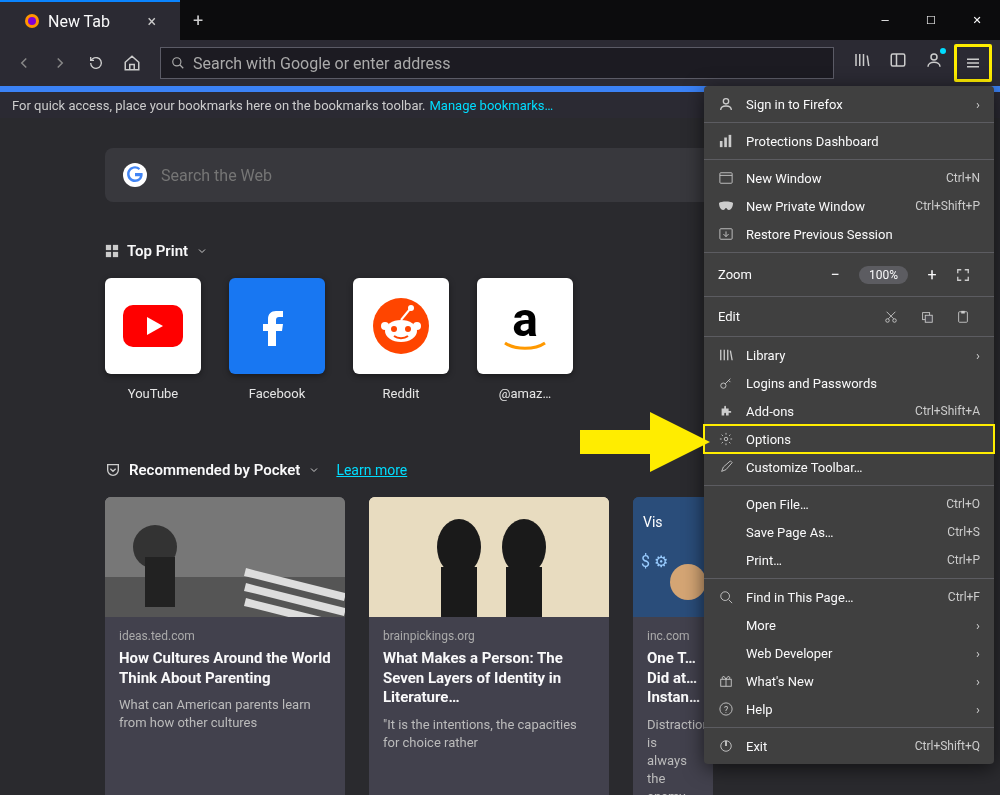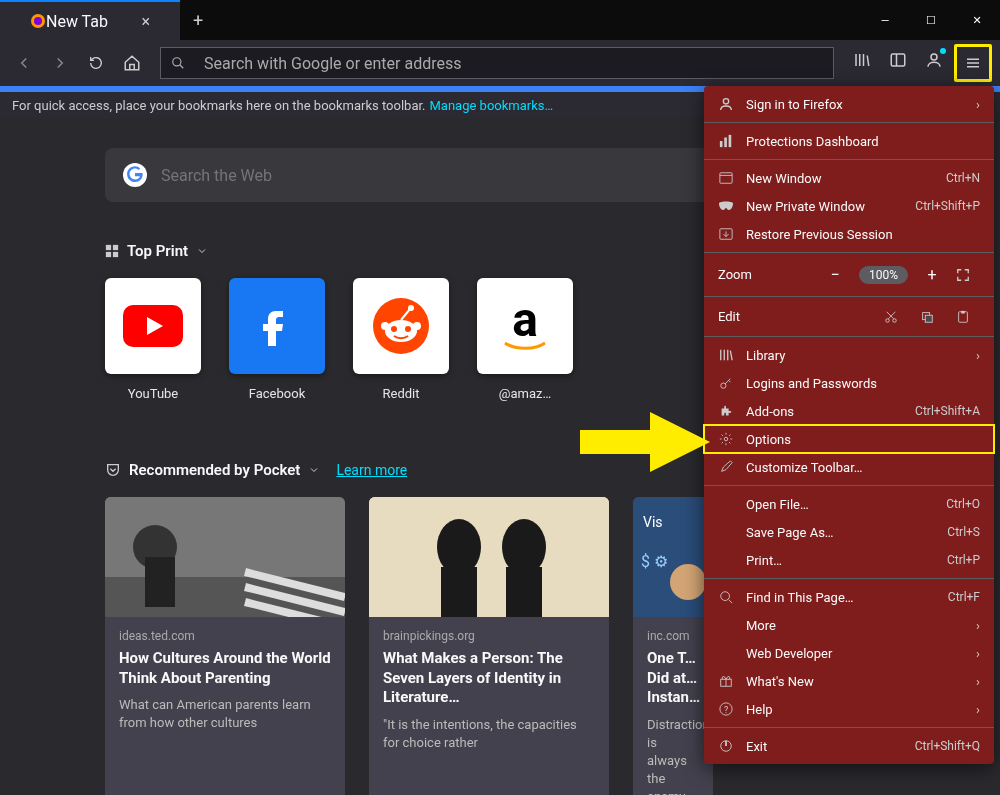--- a/index.html
+++ b/index.html
@@ -1,30 +1,30 @@
 <!DOCTYPE html>
 <html><head>
 <meta charset="utf-8">
 <style>
 * { margin: 0; padding: 0; box-sizing: border-box; font-family: -apple-system, BlinkMacSystemFont, "Segoe UI", Roboto, sans-serif; }
 body { background: #1c1b22; color: #f9f9fa; width: 1000px; height: 795px; overflow: hidden; position: relative; }
 
 
 .titlebar { height: 40px; background: #0c0c0d; display: flex; align-items: stretch; }
-.tab { background: #2b2a33; border-top: 2px solid #0a84ff; display: flex; align-items: center; padding: 0 30px; min-width: 180px; position: relative; }
+.tab { background: #2b2a33; border-top: 2px solid #0a84ff; display: flex; align-items: center; padding: 0 24px; gap: 8px; min-width: 180px; position: relative; }
 .tab-favicon { width: 16px; height: 16px; display: inline-flex; align-items: center; justify-content: center; }
 .tab-close { margin-left: auto; color: #ccc; font-size: 16px; cursor: pointer; }
 .add-tab { width: 36px; display: flex; align-items: center; justify-content: center; color: #ccc; font-size: 18px; cursor: pointer; }
 .window-controls { margin-left: auto; display: flex; }
 .window-btn { width: 46px; display: flex; align-items: center; justify-content: center; color: #fff; font-size: 11px; cursor: pointer; }
 
 
 .navbar { height: 46px; background: #2b2a33; display: flex; align-items: center; padding: 0 8px; gap: 4px; }
 .nav-btn { width: 32px; height: 32px; display: flex; align-items: center; justify-content: center; color: #bbb; border-radius: 4px; cursor: pointer; }
-.urlbar { flex: 1; margin: 0 8px; background: #1c1b22; border-radius: 0; height: 32px; display: flex; align-items: center; padding: 0 10px; color: #aaa; gap: 19px; border: 1px solid #5b5b66; }
+.urlbar { flex: 1; margin: 0 8px; background: #1c1b22; border-radius: 0; height: 32px; display: flex; align-items: center; padding: 0 10px; color: #aaa; gap: 8px; border: 1px solid #5b5b66; }
 .nav-right { display: flex; gap: 4px; position: relative; }
 .nav-right .nav-btn svg { width: 18px; height: 18px; fill: #ccc; }
 .hamburger-wrap { border: 3px solid #ffed00; border-radius: 2px; }
 .notif-dot { position: absolute; top: 4px; right: 4px; width: 6px; height: 6px; background: #00ddff; border-radius: 50%; }
 
 
 .bookmarks-bar { height: 32px; background: #2b2a33; border-top: 6px solid #3b82f6; display: flex; align-items: center; padding: 0 12px; font-size: 13px; color: #ccc; gap: 4px; }
 .bookmarks-bar a { color: #00ddff; text-decoration: none; }
 
 
@@ -47,21 +47,21 @@
 
 .pocket-cards { display: flex; gap: 24px; }
 .card { width: 240px; background: #42414d; border-radius: 6px; overflow: hidden; cursor: pointer; }
 .card-img { height: 120px; background: #555; display: flex; align-items: center; justify-content: center; }
 .card-body { padding: 12px 14px; }
 .card-source { font-size: 12px; color: #aaa; margin-bottom: 6px; }
 .card-title { font-size: 15px; font-weight: 700; line-height: 1.3; margin-bottom: 8px; }
 .card-desc { font-size: 13px; color: #bbb; line-height: 1.4; }
 
 
-.menu { position: absolute; top: 86px; right: 6px; width: 290px; background: #7f1d1d; border-radius: 4px; box-shadow: 0 4px 20px rgba(0,0,0,0.6); font-size: 13px; z-index: 100; padding: 4px 0; }
+.menu { position: absolute; top: 86px; right: 6px; width: 290px; background: #404040; border-radius: 4px; box-shadow: 0 4px 20px rgba(0,0,0,0.6); font-size: 13px; z-index: 100; padding: 4px 0; }
 .menu-item { display: flex; align-items: center; padding: 6px 14px; gap: 12px; cursor: pointer; color: #f9f9fa; min-height: 28px; }
 .menu-item .mi-icon { width: 16px; height: 16px; display: inline-flex; align-items: center; justify-content: center; flex-shrink: 0; }
 .menu-item .mi-label { flex: 1; }
 .menu-item .mi-shortcut { color: #ccc; font-size: 12px; }
 .menu-item .mi-chevron { color: #ccc; }
 .menu-sep { height: 1px; background: #5c5c61; margin: 4px 0; }
 .menu-zoom { display: flex; align-items: center; padding: 8px 14px; gap: 12px; }
 .menu-zoom .zl { flex: 1; }
 .menu-zoom .zbtn { width: 24px; text-align: center; cursor: pointer; font-size: 16px; }
 .menu-zoom .zval { background: #5c5c61; border-radius: 10px; padding: 2px 10px; font-size: 12px; }

